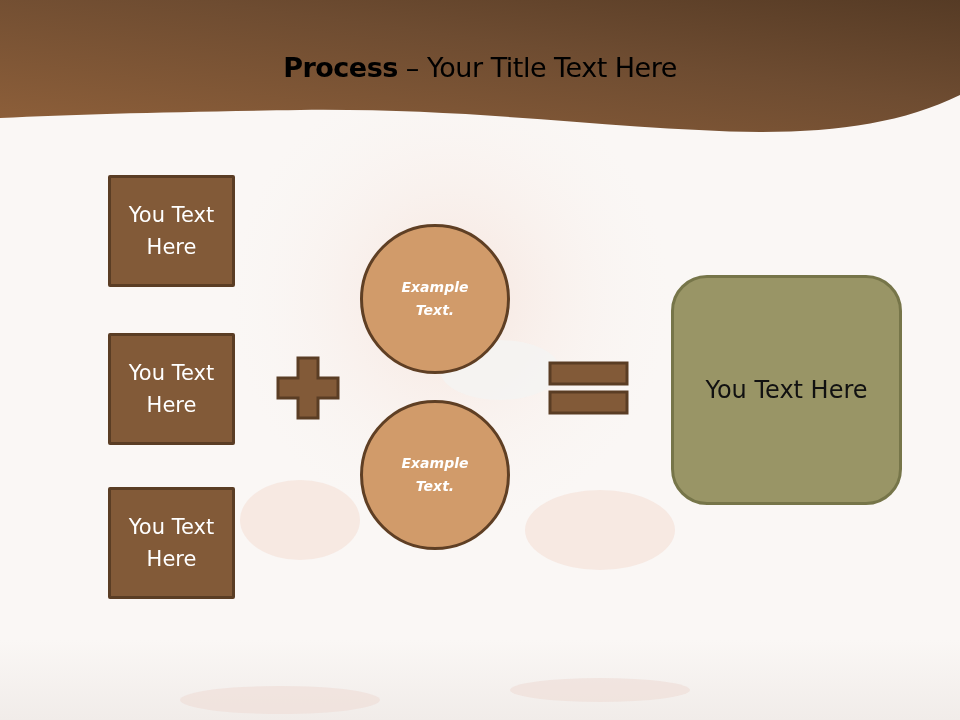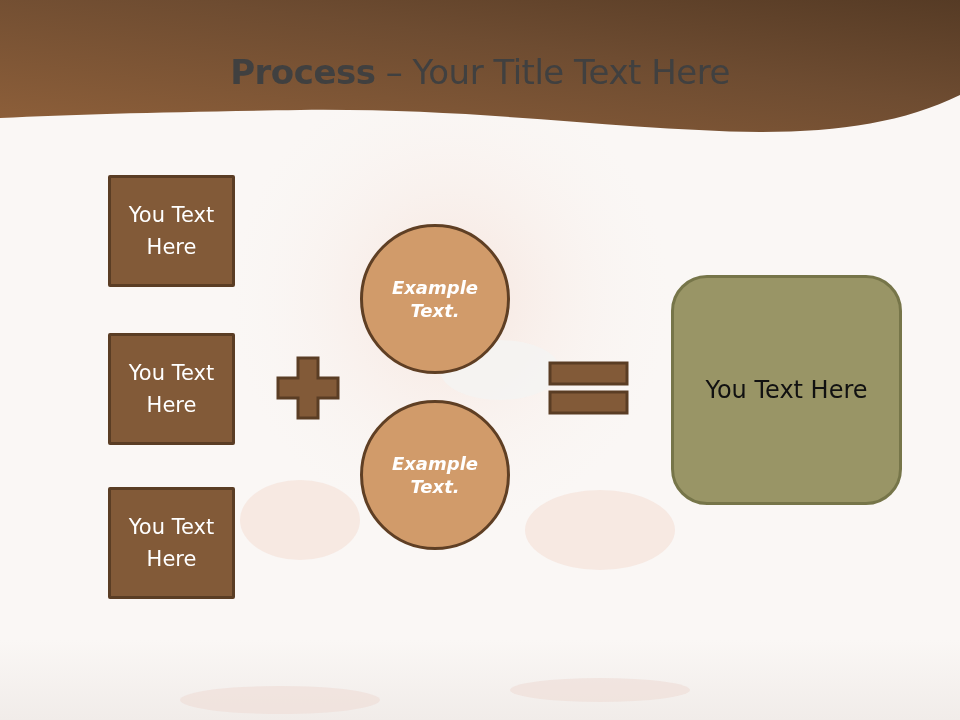--- a/index.html
+++ b/index.html
@@ -1,31 +1,31 @@
 <!DOCTYPE html>
 <html><head>
 <meta charset="utf-8">
 <style>
   html, body { margin: 0; padding: 0; }
   body { width: 960px; height: 720px; position: relative; overflow: hidden;
          background: #faf7f5; font-family: "DejaVu Sans", "Liberation Sans", sans-serif; }
   .bg-photo { position: absolute; inset: 0; z-index: 0; }
   .header { position: absolute; left: 0; top: 0; width: 960px; height: 140px; z-index: 1; }
   .title { position: absolute; left: 0; top: 52px; width: 960px; text-align: center;
-           color: #404040; font-size: 34px; letter-spacing: -0.5px; z-index: 2; }
+           color: #000000; font-size: 27px; letter-spacing: -0.5px; z-index: 2; }
   .title b { font-weight: bold; }
   .title span.rest { font-weight: normal; }
   .box { position: absolute; width: 127px; height: 112px; background: #825a38;
          border: 3px solid #5a3d24; border-radius: 2px; box-sizing: border-box;
          display: flex; align-items: center; justify-content: center; text-align: center;
          color: #ffffff; font-size: 21px; line-height: 32px; z-index: 2; padding: 0 8px; }
   .circle { position: absolute; width: 150px; height: 150px; border-radius: 50%;
             background: #d19b6a; border: 3px solid #5f3f24; box-sizing: border-box;
             display: flex; align-items: center; justify-content: center; text-align: center;
-            color: #ffffff; font-style: italic; font-weight: bold; font-size: 18px; line-height: 23px;
+            color: #ffffff; font-style: italic; font-weight: bold; font-size: 14px; line-height: 23px;
             z-index: 2; padding: 0 28px; }
   .result { position: absolute; left: 671px; top: 275px; width: 231px; height: 230px;
             background: #999566; border: 3px solid #767549; border-radius: 36px; box-sizing: border-box;
             display: flex; align-items: center; justify-content: center; text-align: center;
             color: #111111; font-size: 24px; z-index: 2; }
   .op { position: absolute; z-index: 2; }
 </style>
 </head>
 <body>
 

